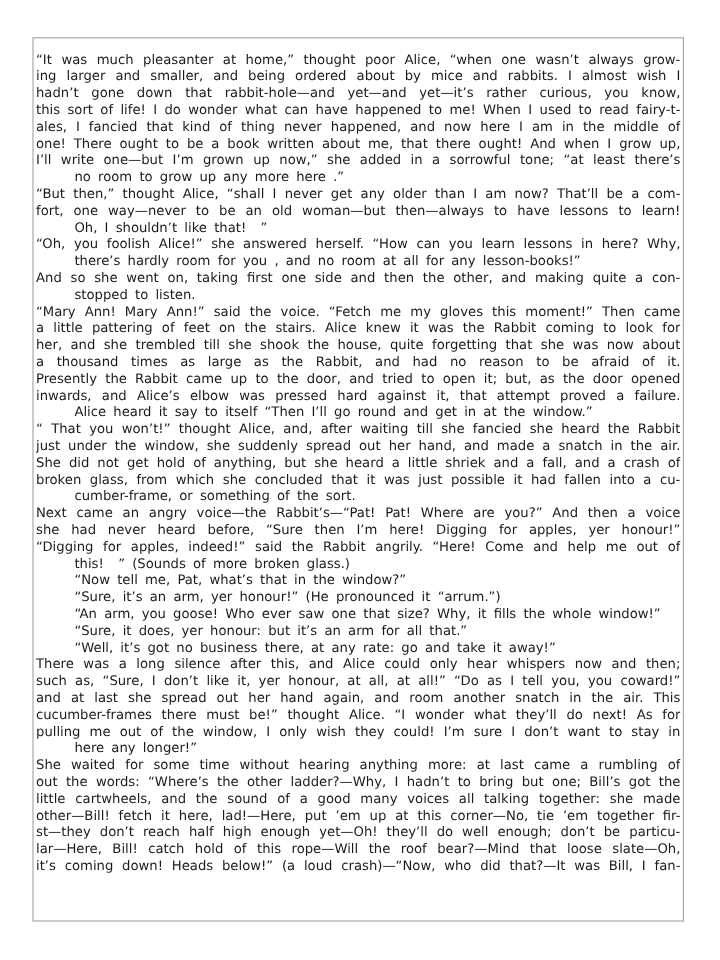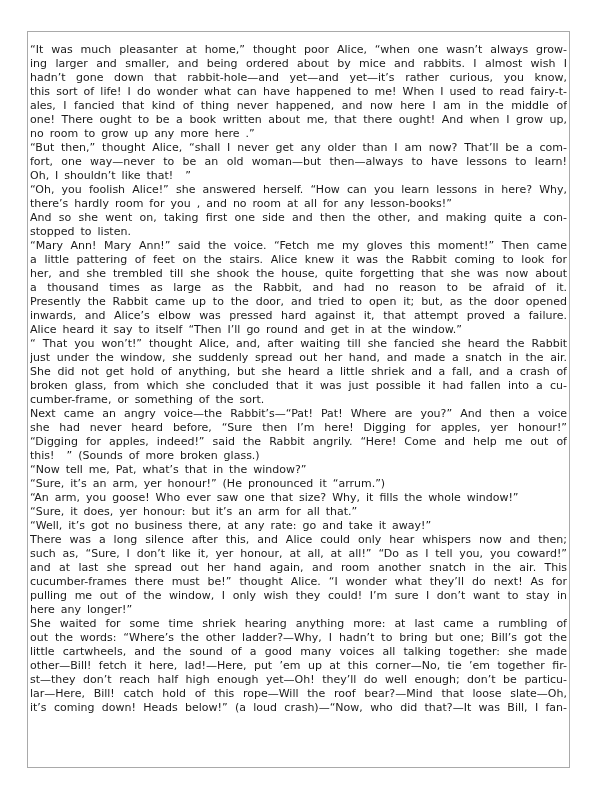--- a/index.html
+++ b/index.html
@@ -39,33 +39,35 @@
     height: 14px;
     overflow: hidden;
   }
   .text-line.justified {
     text-align: justify;
     text-align-last: justify;
   }
   .text-line.short {
     text-align: left;
     word-spacing: 2.5px;
+    margin-left: 32px;
   }
 </style>
 </head>
 <body>
 
 <div class="reader-frame">
   <div class="text-column" id="text-column">
       <div class="text-line justified">“It was much pleasanter at home,” thought poor Alice, “when one wasn’t always grow-</div>
       <div class="text-line justified">ing larger and smaller, and being ordered about by mice and rabbits. I almost wish I</div>
       <div class="text-line justified">hadn’t gone down that rabbit-hole—and yet—and yet—it’s rather curious, you know,</div>
       <div class="text-line justified">this sort of life! I do wonder what can have happened to me! When I used to read fairy-t-</div>
       <div class="text-line justified">ales, I fancied that kind of thing never happened, and now here I am in the middle of</div>
       <div class="text-line justified">one! There ought to be a book written about me, that there ought! And when I grow up,</div>
+      <div class="text-line justified">I’ll write one—but I’m grown up now,” she added in a sorrowful tone; “at least there’s</div>
       <div class="text-line short">no room to grow up any more here .”</div>
       <div class="text-line justified">“But then,” thought Alice, “shall I never get any older than I am now? That’ll be a com-</div>
       <div class="text-line justified">fort, one way—never to be an old woman—but then—always to have lessons to learn!</div>
       <div class="text-line short">Oh, I shouldn’t like that! &nbsp;”</div>
       <div class="text-line justified">“Oh, you foolish Alice!” she answered herself. “How can you learn lessons in here? Why,</div>
       <div class="text-line short">there’s hardly room for you , and no room at all for any lesson-books!”</div>
       <div class="text-line justified">And so she went on, taking first one side and then the other, and making quite a con-</div>
       <div class="text-line short">stopped to listen.</div>
       <div class="text-line justified">“Mary Ann! Mary Ann!” said the voice. “Fetch me my gloves this moment!” Then came</div>
       <div class="text-line justified">a little pattering of feet on the stairs. Alice knew it was the Rabbit coming to look for</div>
@@ -87,21 +89,21 @@
       <div class="text-line short">“Sure, it’s an arm, yer honour!” (He pronounced it “arrum.”)</div>
       <div class="text-line short">“An arm, you goose! Who ever saw one that size? Why, it fills the whole window!”</div>
       <div class="text-line short">“Sure, it does, yer honour: but it’s an arm for all that.”</div>
       <div class="text-line short">“Well, it’s got no business there, at any rate: go and take it away!”</div>
       <div class="text-line justified">There was a long silence after this, and Alice could only hear whispers now and then;</div>
       <div class="text-line justified">such as, “Sure, I don’t like it, yer honour, at all, at all!” “Do as I tell you, you coward!”</div>
       <div class="text-line justified">and at last she spread out her hand again, and room another snatch in the air. This</div>
       <div class="text-line justified">cucumber-frames there must be!” thought Alice. “I wonder what they’ll do next! As for</div>
       <div class="text-line justified">pulling me out of the window, I only wish they could! I’m sure I don’t want to stay in</div>
       <div class="text-line short">here any longer!”</div>
-      <div class="text-line justified">She waited for some time shriek hearing anything more: at last came a rumbling of</div>
+      <div class="text-line justified">She waited for some time without hearing anything more: at last came a rumbling of</div>
       <div class="text-line justified">out the words: “Where’s the other ladder?—Why, I hadn’t to bring but one; Bill’s got the</div>
       <div class="text-line justified">little cartwheels, and the sound of a good many voices all talking together: she made</div>
       <div class="text-line justified">other—Bill! fetch it here, lad!—Here, put ’em up at this corner—No, tie ’em together fir-</div>
       <div class="text-line justified">st—they don’t reach half high enough yet—Oh! they’ll do well enough; don’t be particu-</div>
       <div class="text-line justified">lar—Here, Bill! catch hold of this rope—Will the roof bear?—Mind that loose slate—Oh,</div>
       <div class="text-line justified">it’s coming down! Heads below!” (a loud crash)—“Now, who did that?—It was Bill, I fan-</div>
     </div>
 </div>
 
 </body></html>

